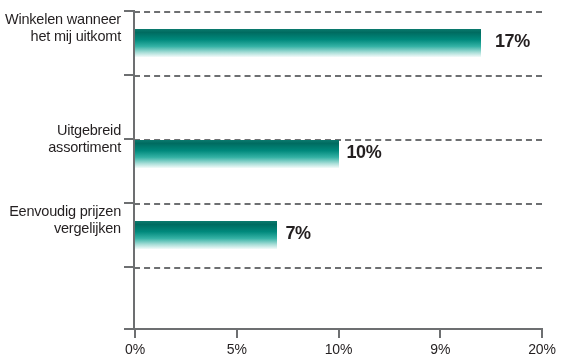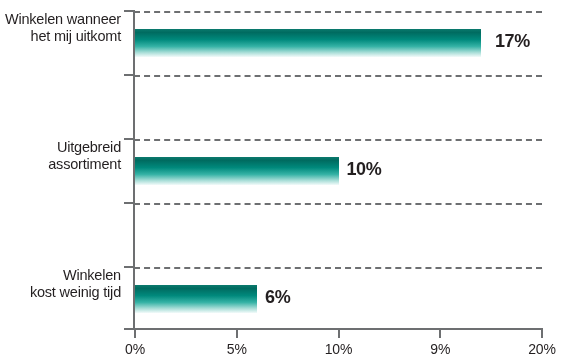--- a/index.html
+++ b/index.html
@@ -142,38 +142,38 @@
   <div class="row" style="top:11px">
     <div class="cat-label">
       <div>Winkelen wanneer</div>
       <div>het mij uitkomt</div>
     </div>
     <div class="bar" style="width: 345.95px;"></div>
     <div class="bar-value" style="left: 488.95px; margin-left: 6px;">17%</div>
   </div>
 
 
-  <div class="row" style="top:139px">
+  <div class="row" style="top:122px">
     <div class="cat-label">
       <div>Uitgebreid</div>
       <div>assortiment</div>
     </div>
     <div class="bar" style="width: 203.5px;"></div>
     <div class="bar-value" style="left: 346.5px;">10%</div>
   </div>
 
+  <div class="row" style="top:203px">
+    <div class="cat-label">
+      <div>Eenvoudig prijzen</div>
+      <div>vergelijken</div>
+    </div>
+    <div class="bar" style="width: 142.45px;"></div>
+    <div class="bar-value" style="left: 285.45px;">7%</div>
+  </div>
 
-  <div class="row" style="top:267px">
-    <div class="cat-label">
-      <div>Winkelen</div>
-      <div>kost weinig tijd</div>
-    </div>
-    <div class="bar" style="width: 122.1px;"></div>
-    <div class="bar-value" style="left: 265.1px;">6%</div>
-  </div>
 
   <div class="xtick" style="left: 134px;"></div>
   <div class="xlabel" style="left: 135px;">0%</div>
 
   <div class="xtick" style="left: 235.75px;"></div>
   <div class="xlabel" style="left: 236.75px;">5%</div>
 
   <div class="xtick" style="left: 337.5px;"></div>
   <div class="xlabel" style="left: 338.5px;">10%</div>
 

